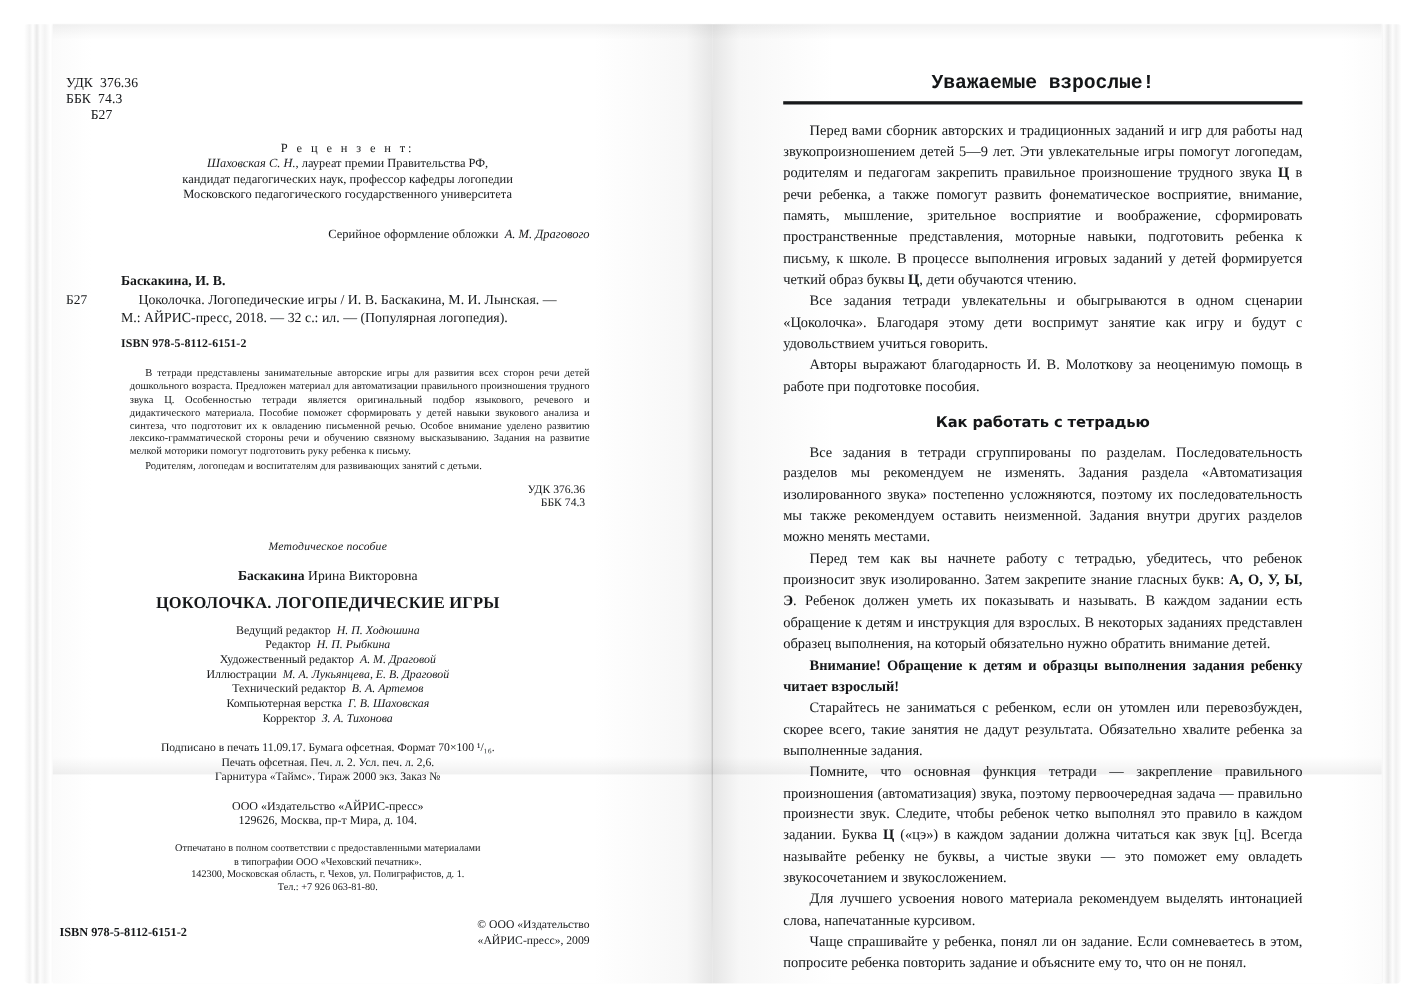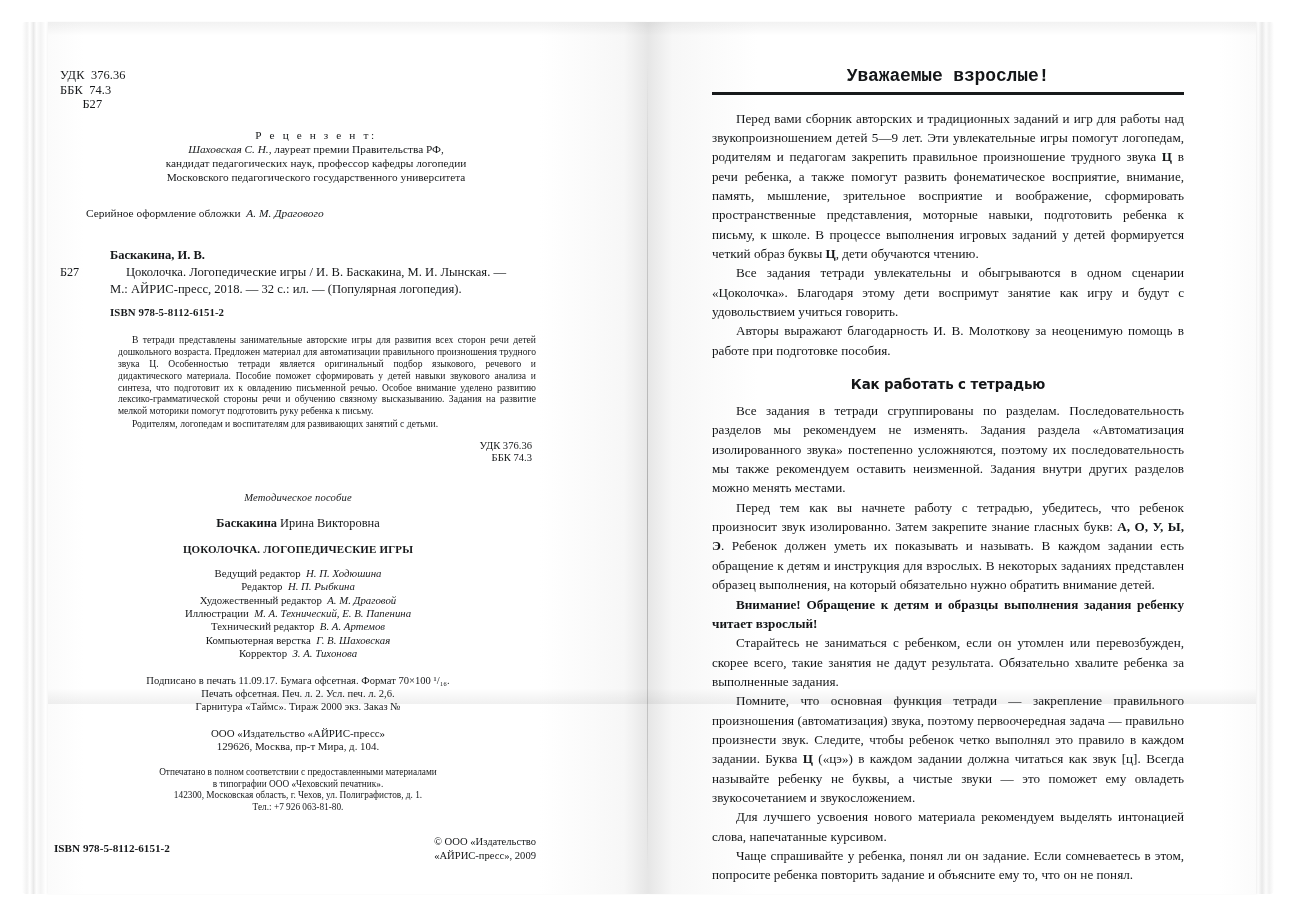--- a/index.html
+++ b/index.html
@@ -102,21 +102,21 @@
     text-align: center;
     font-size: 11.3px;
     line-height: 14.2px;
     padding-left: 36px;
   }
   .rev-label { letter-spacing: 2.6px; }
   .rev-name { font-style: italic; }
 
   .series-line {
     margin-top: 22px;
-    text-align: left;
+    text-align: right;
     font-size: 11.4px;
     padding-left: 26px;
   }
   .series-line i { font-style: italic; }
 
   .card {
     margin-top: 28px;
     position: relative;
     font-size: 12.6px;
     line-height: 17.2px;
@@ -160,21 +160,21 @@
     text-align: center;
     font-size: 11px;
     line-height: 14.6px;
   }
   .meth { font-style: italic; font-size: 10.6px; letter-spacing: 0.2px; }
   .names { margin-top: 9px; font-size: 12.4px; line-height: 16.6px; }
   .names b { font-weight: bold; }
   .bigtitle {
     margin-top: 11px;
     font-weight: bold;
-    font-size: 11px;
+    font-size: 15px;
     letter-spacing: 0.15px;
   }
   .staff {
     margin-top: 10px;
     font-size: 10.8px;
     line-height: 13.4px;
   }
   .staff i { font-style: italic; }
 
   .print-info {
@@ -312,21 +312,21 @@
       <div class="names">
         <div><b>Баскакина</b><span> Ирина Викторовна</span></div>
       </div>
 
       <div class="bigtitle">ЦОКОЛОЧКА. ЛОГОПЕДИЧЕСКИЕ ИГРЫ</div>
 
       <div class="staff">
         <div><span>Ведущий редактор</span>&nbsp;&nbsp;<i>Н. П. Ходюшина</i></div>
         <div><span>Редактор</span>&nbsp;&nbsp;<i>Н. П. Рыбкина</i></div>
         <div><span>Художественный редактор</span>&nbsp;&nbsp;<i>А. М. Драговой</i></div>
-        <div><span>Иллюстрации</span>&nbsp;&nbsp;<i>М. А. Технический, Е. В. Папенина</i></div>
+        <div><span>Иллюстрации</span>&nbsp;&nbsp;<i>М. А. Лукьянцева, Е. В. Драговой</i></div>
         <div><span>Технический редактор</span>&nbsp;&nbsp;<i>В. А. Артемов</i></div>
         <div><span>Компьютерная верстка</span>&nbsp;&nbsp;<i>Г. В. Шаховская</i></div>
         <div><span>Корректор</span>&nbsp;&nbsp;<i>З. А. Тихонова</i></div>
       </div>
 
       <div class="print-info">
         <div>Подписано в печать 11.09.17. Бумага офсетная. Формат 70×100 ¹/₁₆.</div>
         <div>Печать офсетная. Печ. л. 2. Усл. печ. л. 2,6.</div>
         <div>Гарнитура «Таймс». Тираж 2000 экз. Заказ №</div>
       </div>

